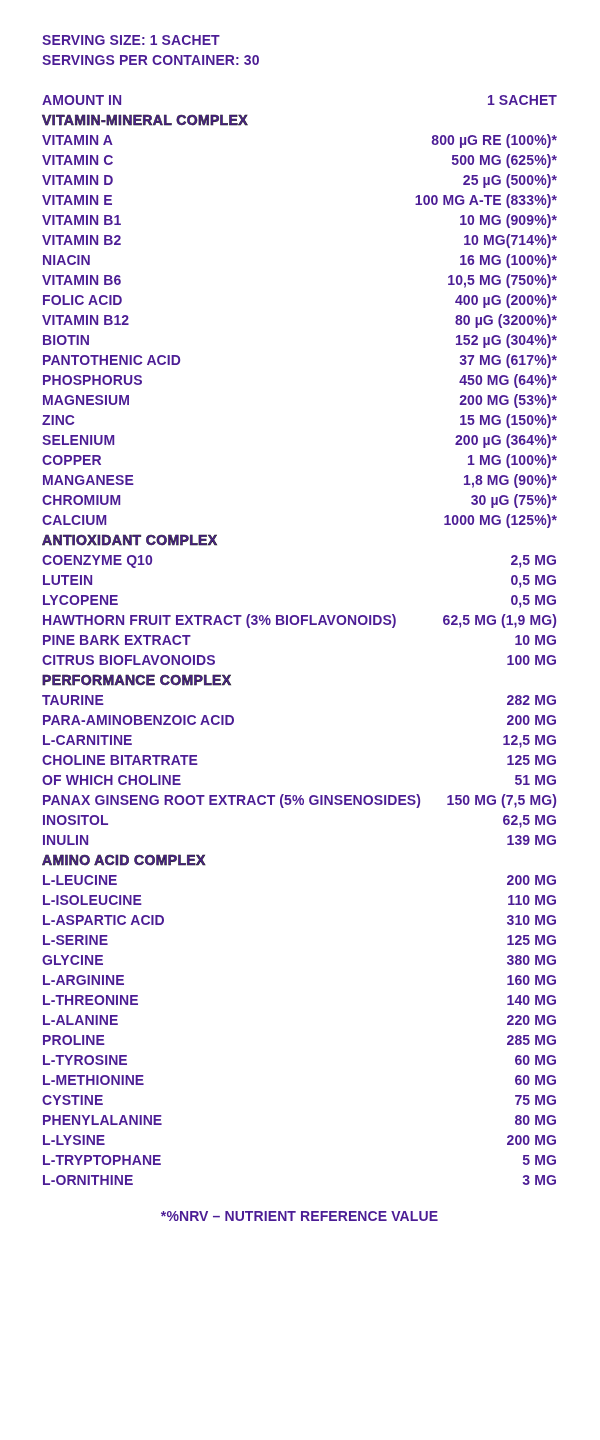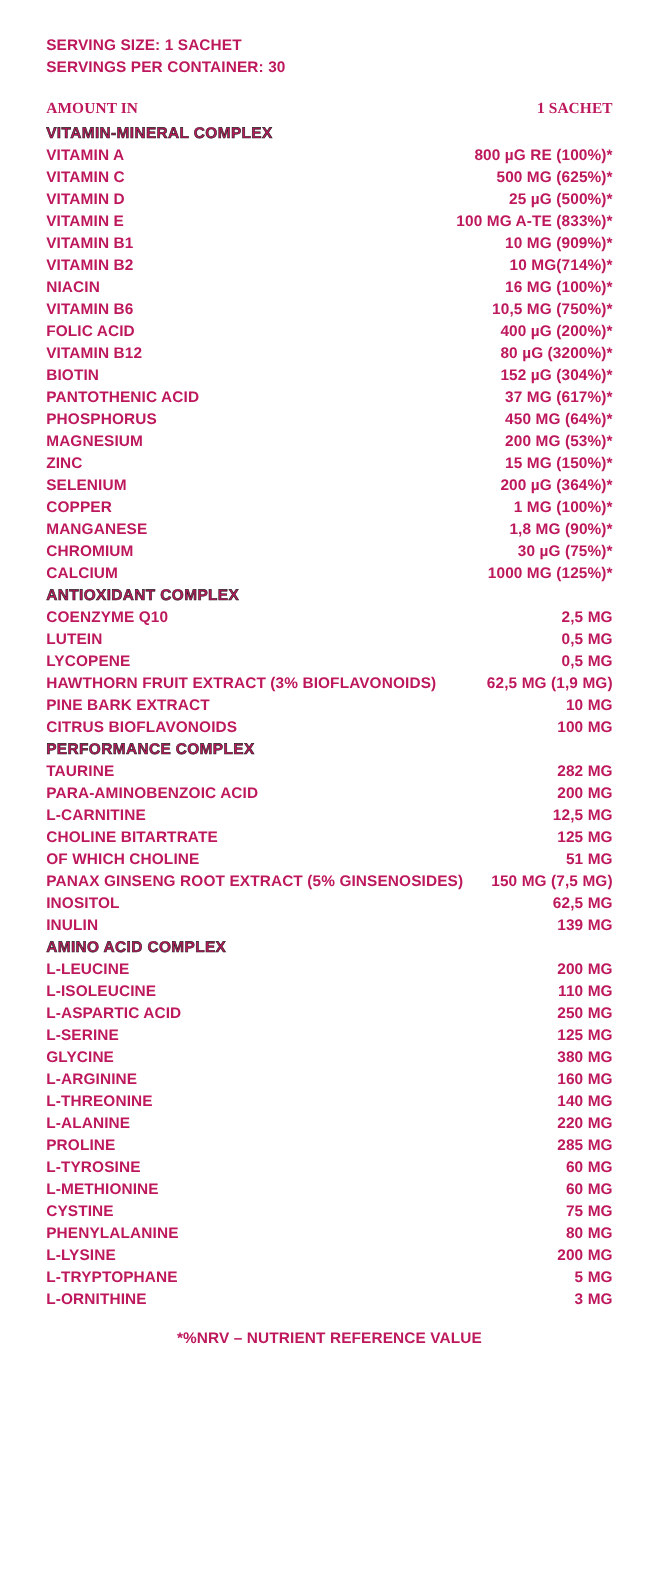--- a/index.html
+++ b/index.html
@@ -5,21 +5,21 @@
   html, body {
     margin: 0;
     padding: 0;
     background: #ffffff;
   }
   .page {
     position: relative;
     width: 600px;
     height: 1440px;
     background: #ffffff;
-    color: #be185d;
+    color: #4c1d95;
     font-family: "Liberation Sans", sans-serif;
     font-weight: 700;
     font-size: 14px;
     line-height: 20px;
     box-sizing: border-box;
     padding: 30px 43px 0 42px;
     overflow: hidden;
     letter-spacing: 0.1px;
     border-radius: 16px;
   }
@@ -29,21 +29,20 @@
   .top-line {
     line-height: 20px;
     white-space: nowrap;
   }
   .amount-row {
     display: flex;
     justify-content: space-between;
     align-items: baseline;
     margin-top: 20px;
     line-height: 20px;
-    font-family: Liberation Serif, serif;
   }
   .section {
   }
   .section-title {
     line-height: 20px;
     -webkit-text-stroke: 0.55px #1c1c1c;
     letter-spacing: 0.35px;
     white-space: nowrap;
   }
   .row {
@@ -230,21 +229,21 @@
         <div class="row">
           <span class="label">L-LEUCINE</span>
           <span class="value">200 MG</span>
         </div>
         <div class="row">
           <span class="label">L-ISOLEUCINE</span>
           <span class="value">110 MG</span>
         </div>
         <div class="row">
           <span class="label">L-ASPARTIC ACID</span>
-          <span class="value">250 MG</span>
+          <span class="value">310 MG</span>
         </div>
         <div class="row">
           <span class="label">L-SERINE</span>
           <span class="value">125 MG</span>
         </div>
         <div class="row">
           <span class="label">GLYCINE</span>
           <span class="value">380 MG</span>
         </div>
         <div class="row">

